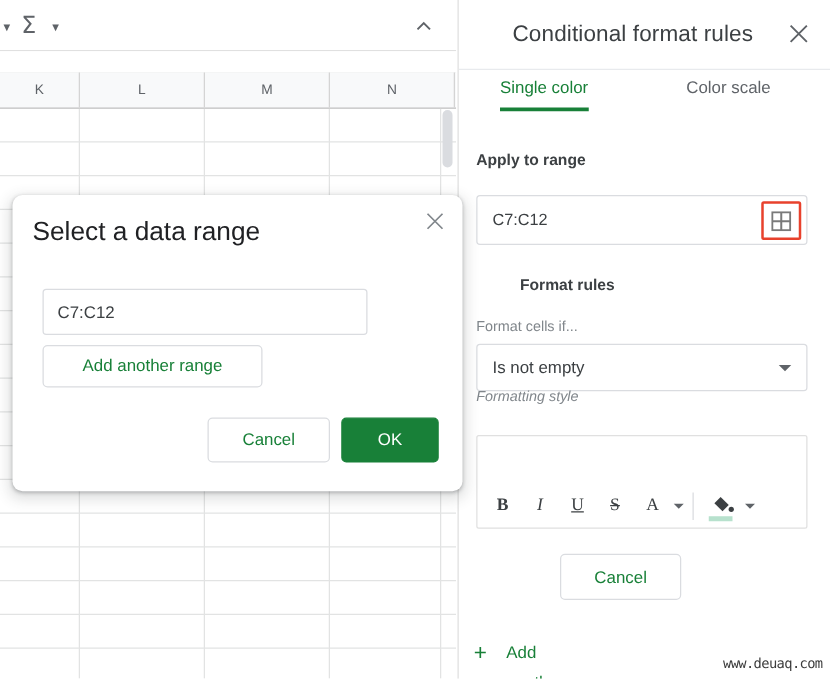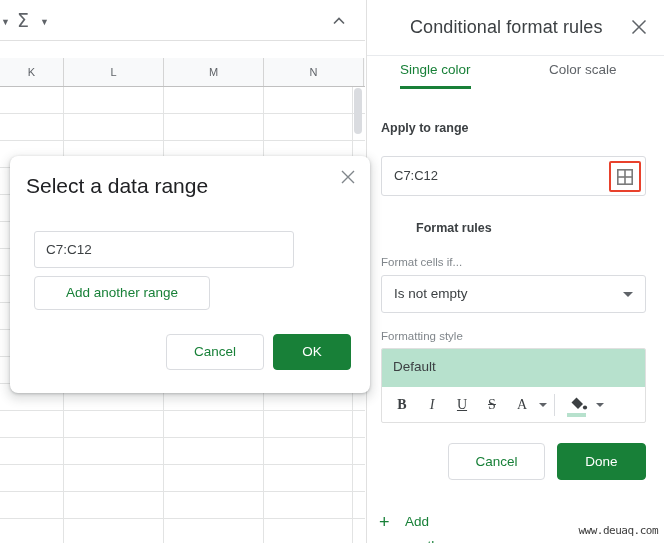--- a/index.html
+++ b/index.html
@@ -262,21 +262,21 @@
     position: absolute;
     right: 12px; top: 16px;
     width: 0; height: 0;
     border-left: 5px solid transparent;
     border-right: 5px solid transparent;
     border-top: 5px solid #5f6368;
   }
 
   #formatting-style-label {
     position: absolute;
-    left: 14px; top: 330px;
+    left: 14px; top: 312px; font-style: italic;
   }
   #style-box {
     position: absolute;
     left: 14px; top: 348px;
     width: 265px;
     height: 75px;
     border: 1px solid #e0e0e0;
     border-radius: 2px;
     box-sizing: border-box;
     background: #fff;
@@ -567,44 +567,40 @@
   <div class="sub-label" id="format-cells-if-label">Format cells if...</div>
 
   <div id="condition-select">
     <span id="condition-value">Is not empty</span>
     <span id="condition-caret"></span>
   </div>
 
   <div class="sub-label" id="formatting-style-label">Formatting style</div>
 
   <div id="style-box">
-    <div id="style-preview" style="background: rgb(183, 225, 205);">
-      <span id="style-preview-text">Default</span>
-    </div>
     <div id="style-toolbar">
       <span class="fmt-btn" id="fmt-bold">B</span>
       <span class="fmt-btn" id="fmt-italic">I</span>
       <span class="fmt-btn" id="fmt-underline">U</span>
       <span class="fmt-btn" id="fmt-strike">S</span>
       <span class="fmt-btn" id="fmt-textcolor">A</span>
       <span id="fmt-textcolor-caret"></span>
       <span id="fmt-divider"></span>
       <span id="fmt-fill">
         <svg width="24" height="24" viewBox="0 0 24 24">
           <path d="M10.5 4.5 L5.5 9.5 L12 16 L17 11 Z" fill="#3c4043"></path>
           <circle cx="19" cy="14.5" r="2.1" fill="#3c4043"></circle>
         </svg>
       </span>
       <span id="fmt-fill-bar" style="background: rgb(183, 225, 205);"></span>
       <span id="fmt-fill-caret"></span>
     </div>
   </div>
 
   <div class="btn btn-outline" id="panel-cancel">Cancel</div>
-  <div class="btn btn-filled" id="panel-done">Done</div>
 
   <div id="add-rule">
     <span id="add-rule-plus">+</span>
     <span id="add-rule-label">Add another rule</span>
   </div>
 
   <div id="watermark">www.deuaq.com</div>
 </div>
 
 <div id="range-dialog">

